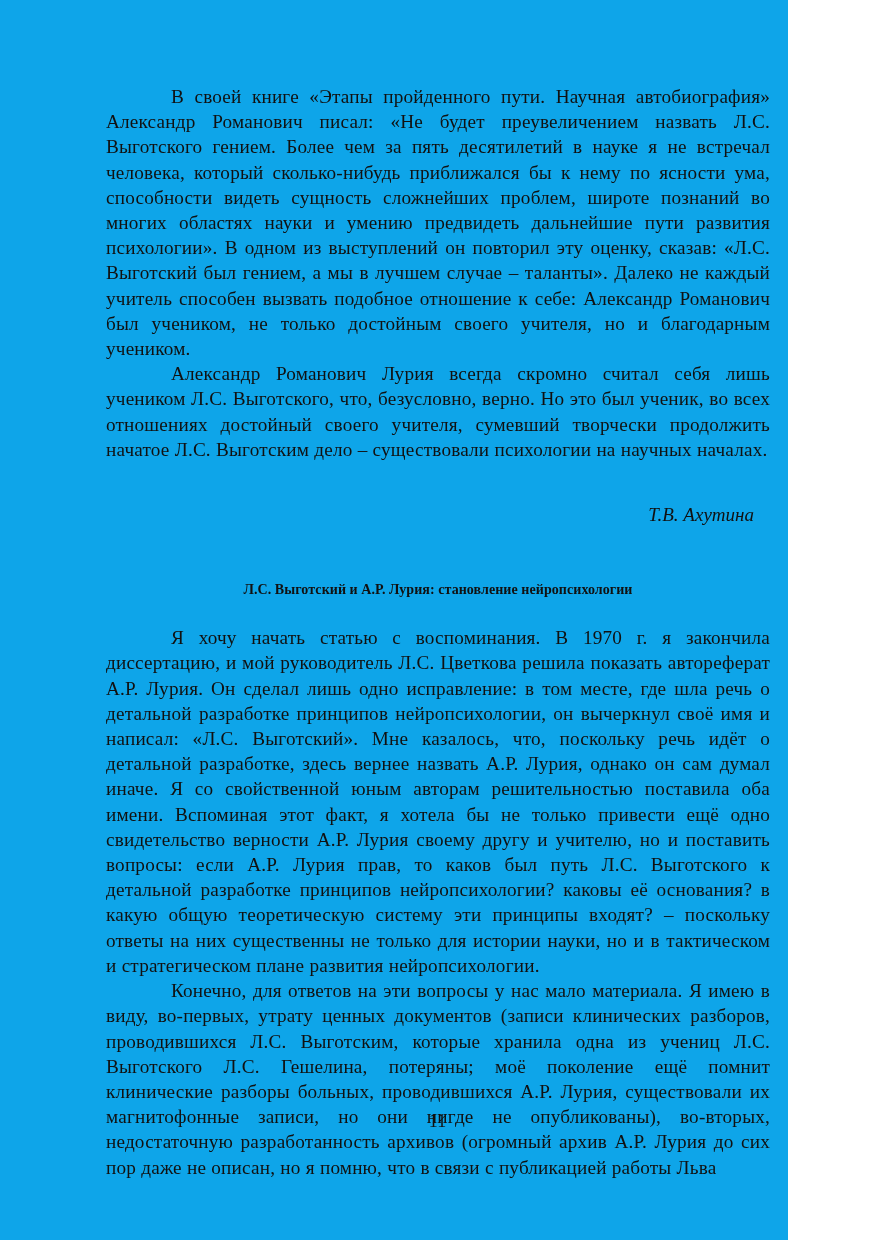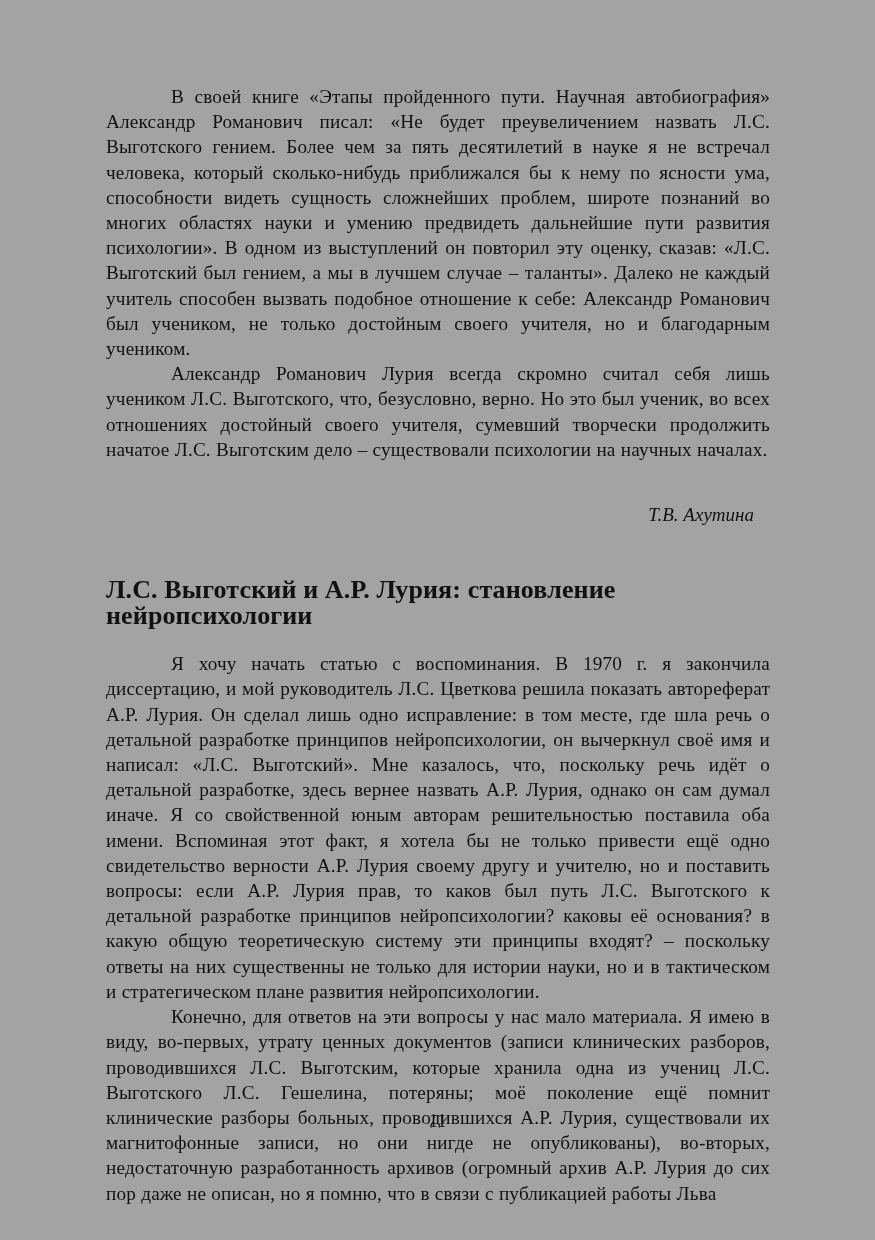--- a/index.html
+++ b/index.html
@@ -7,23 +7,23 @@
     margin: 0;
     padding: 0;
     background: #ffffff;
   }
   body {
     font-family: "Liberation Serif", "DejaVu Serif", serif;
     color: #111111;
   }
   #page {
     position: relative;
-    width: 875px;
+    width: 788px;
     height: 1240px;
-    background: #a3a3a3;
+    background: #0ea5e9;
     overflow: hidden;
     box-sizing: border-box;
   }
   #text-column {
     position: absolute;
     left: 106px;
     top: 84px;
     width: 664px;
   }
   .para {
@@ -42,23 +42,24 @@
     padding-top: 24px;
     font-size: 19px;
     line-height: 25.2px;
     text-align: right;
     font-style: italic;
   }
   .article-heading {
     margin: 0;
     padding-top: 34px;
     padding-bottom: 22px;
-    font-size: 26px;
+    font-size: 14px;
     line-height: 26px;
     font-weight: bold;
+    text-align: center;
     letter-spacing: 0.005em;
   }
   .page-number {
     position: absolute;
     left: 0;
     top: 1110px;
     width: 875px;
     text-align: center;
     font-size: 18px;
     line-height: 22px;

